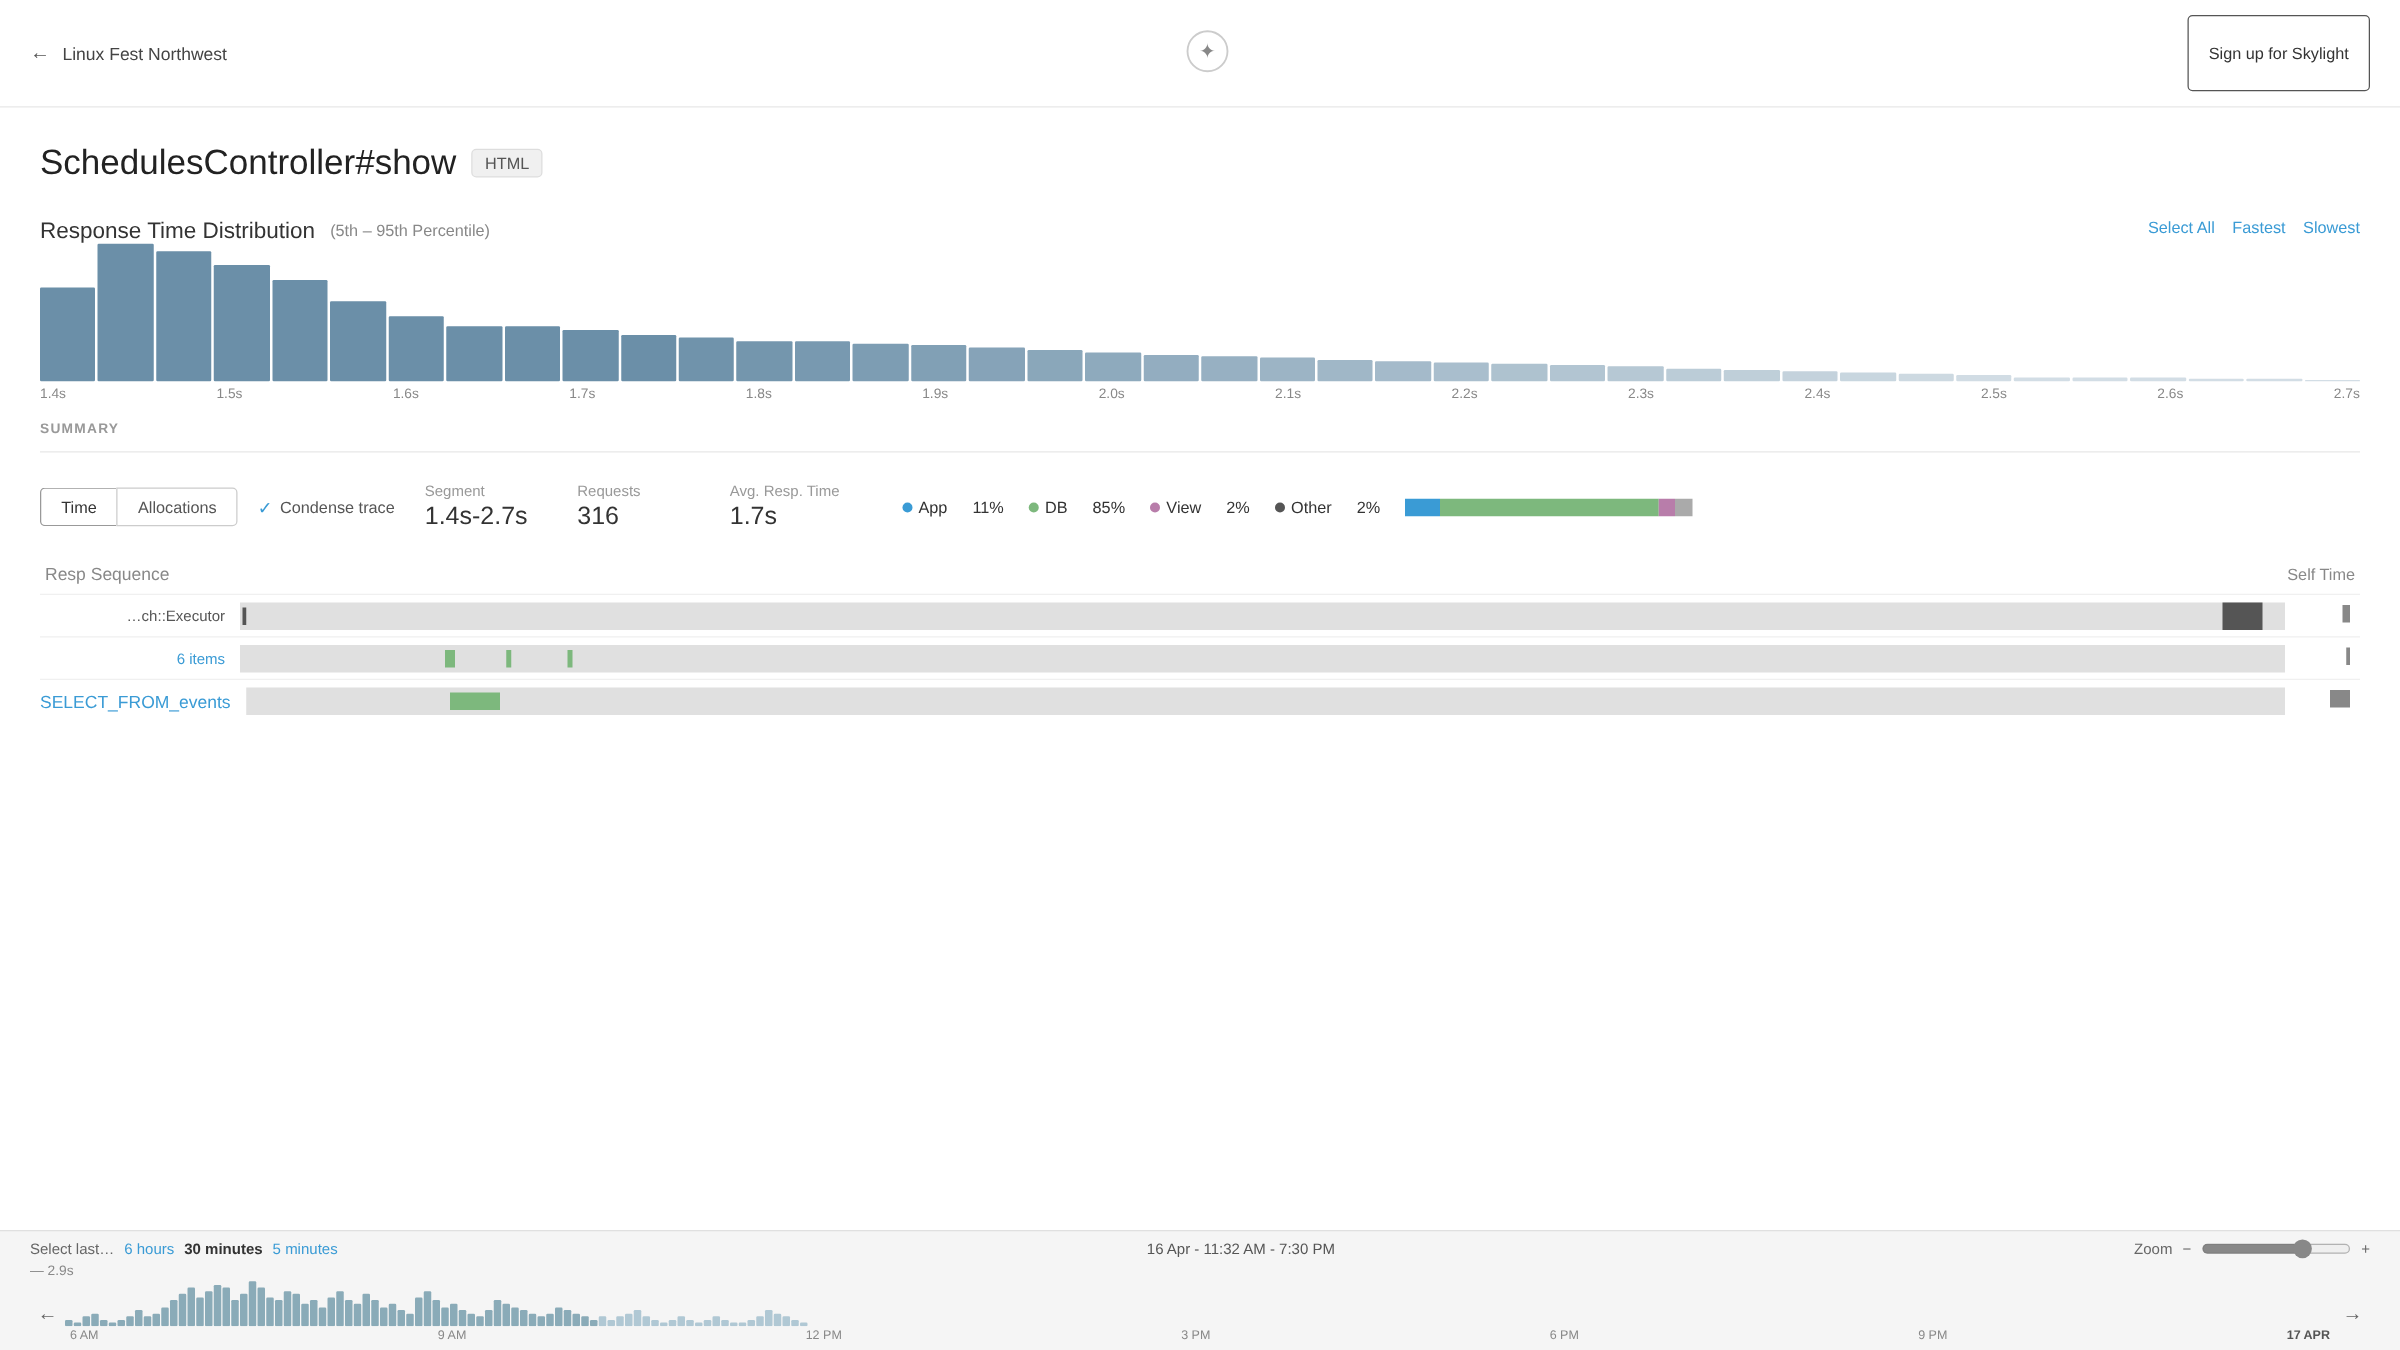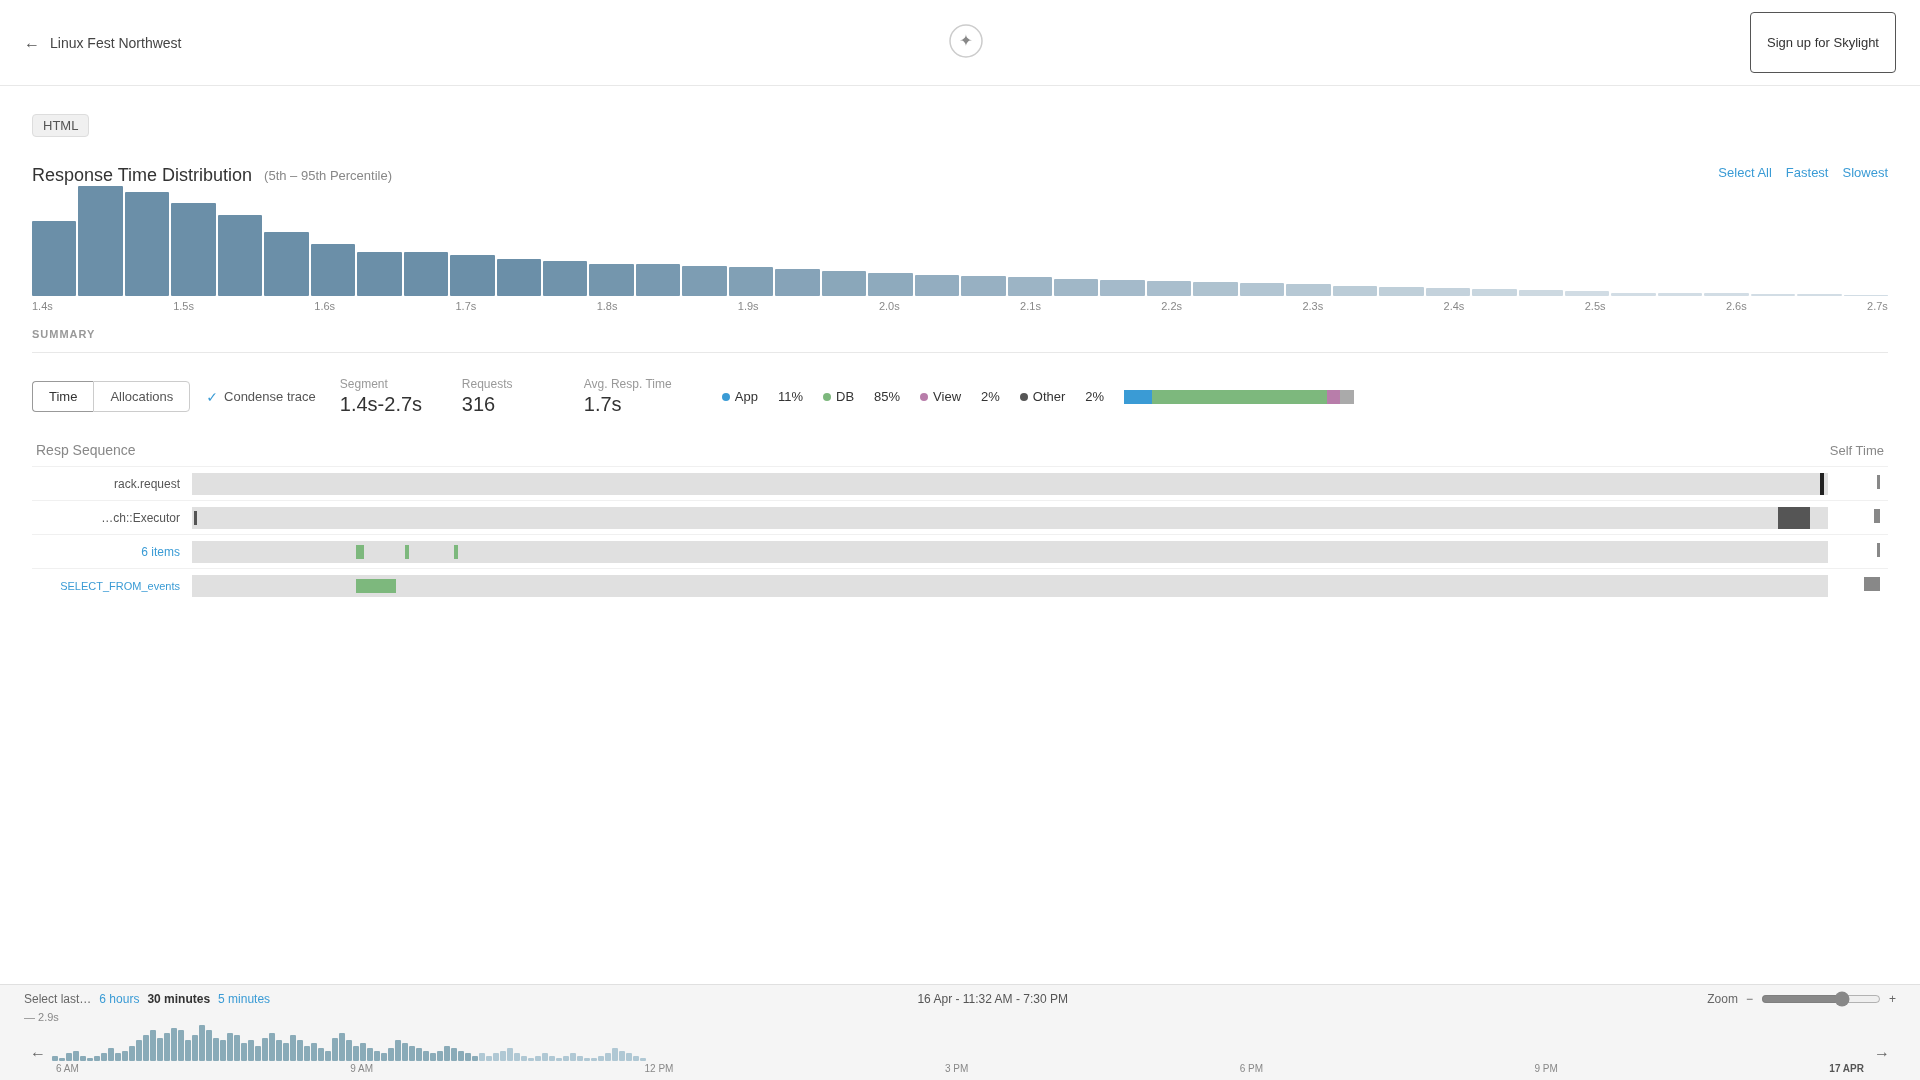--- a/index.html
+++ b/index.html
@@ -163,20 +163,21 @@
       <circle cx="18" cy="18" r="16" fill="none" stroke="#ccc" stroke-width="1.5"></circle>
       <text x="18" y="23" text-anchor="middle" font-size="16" fill="#888">✦</text>
     </svg>
   </div>
   <button class="sign-up-btn">Sign up for Skylight</button>
 </div>
 
 <div class="main">
 
   <div class="page-title">
+    <h1>SchedulesController#show</h1>
     <span class="html-badge">HTML</span>
   </div>
 
   <div class="chart-header">
     <div class="section-title">
       <h2>Response Time Distribution</h2>
       <span class="percentile-label">(5th – 95th Percentile)</span>
     </div>
     <div class="chart-links">
       <a class="chart-link">Select All</a>
@@ -308,29 +309,20 @@
       </div>
     </div>
   </div>
 
   <div class="event-section">
     <div class="event-header">
       <span class="event-title">Resp Sequence</span>
       <span class="self-time-label">Self Time</span>
     </div>
 
-    <div class="event-row">
-      <span class="event-name dark">rack.request</span>
-      <div class="event-track" style="background:#e0e0e0; position:relative;">
-        <div style="position:absolute;right:4px;top:0;width:4px;height:100%;background:#222"></div>
-      </div>
-      <div class="self-time-col">
-        <div style="width:3px;height:14px;background:#888;display:inline-block"></div>
-      </div>
-    </div>
 
     <div class="event-row">
       <span class="event-name dark">…ch::Executor</span>
       <div class="event-track" style="background:#e0e0e0; position:relative;">
         <div style="position:absolute;left:2px;top:4px;width:3px;height:14px;background:#555"></div>
         <div style="position:absolute;right:18px;top:0;width:32px;height:100%;background:#555"></div>
       </div>
       <div class="self-time-col">
         <div style="width:6px;height:14px;background:#888;display:inline-block"></div>
       </div>
@@ -343,21 +335,21 @@
         <div style="position:absolute;left:10%;top:4px;width:8px;height:14px;background:#7db87d"></div>
         <div style="position:absolute;left:13%;top:4px;width:4px;height:14px;background:#7db87d"></div>
         <div style="position:absolute;left:16%;top:4px;width:4px;height:14px;background:#7db87d"></div>
       </div>
       <div class="self-time-col">
         <div style="width:3px;height:14px;background:#888;display:inline-block"></div>
       </div>
     </div>
 
     <div class="event-row">
-      <span class="event-name" style="font-size:11px;color:#3a9bd5;">SELECT_FROM_events</span>
+      <span class="event-name" style="font-size:14px;color:#3a9bd5;">SELECT_FROM_events</span>
       <div class="event-track" style="background:#e0e0e0; position:relative;">
         <div style="position:absolute;left:10%;top:4px;width:40px;height:14px;background:#7db87d"></div>
       </div>
       <div class="self-time-col">
         <div style="width:16px;height:14px;background:#888;display:inline-block"></div>
       </div>
     </div>
   </div>
 </div>
 

